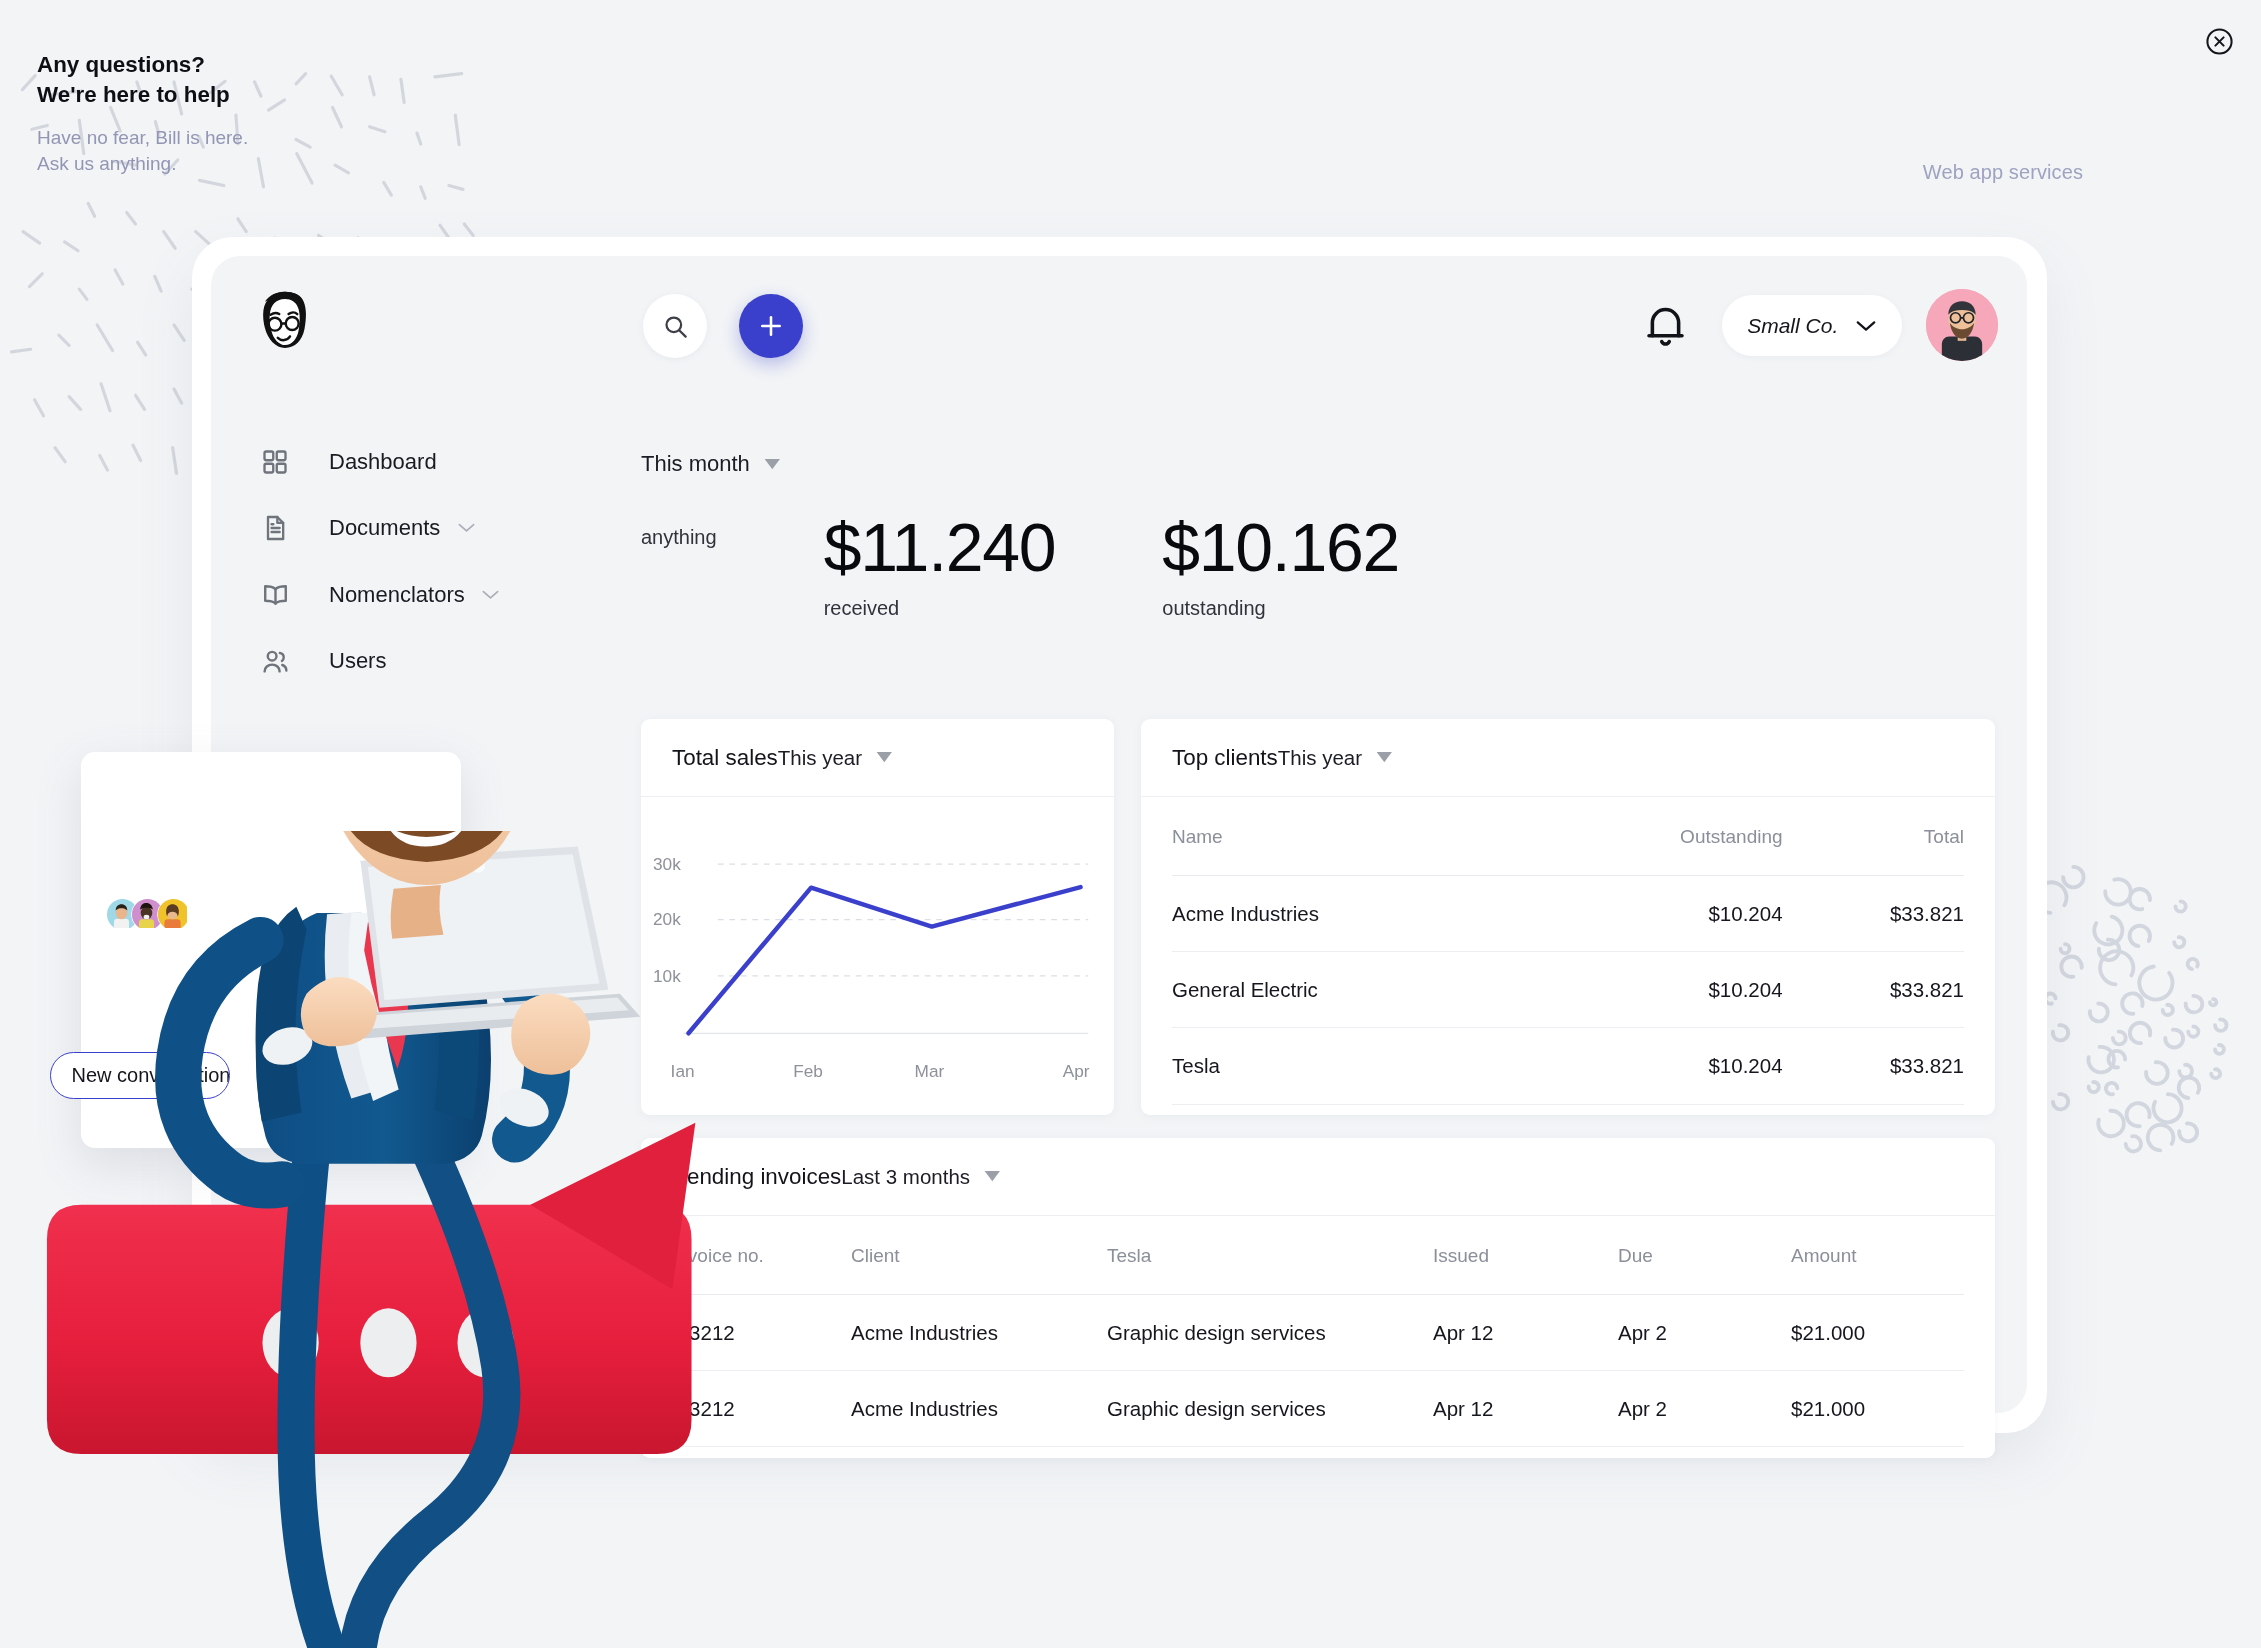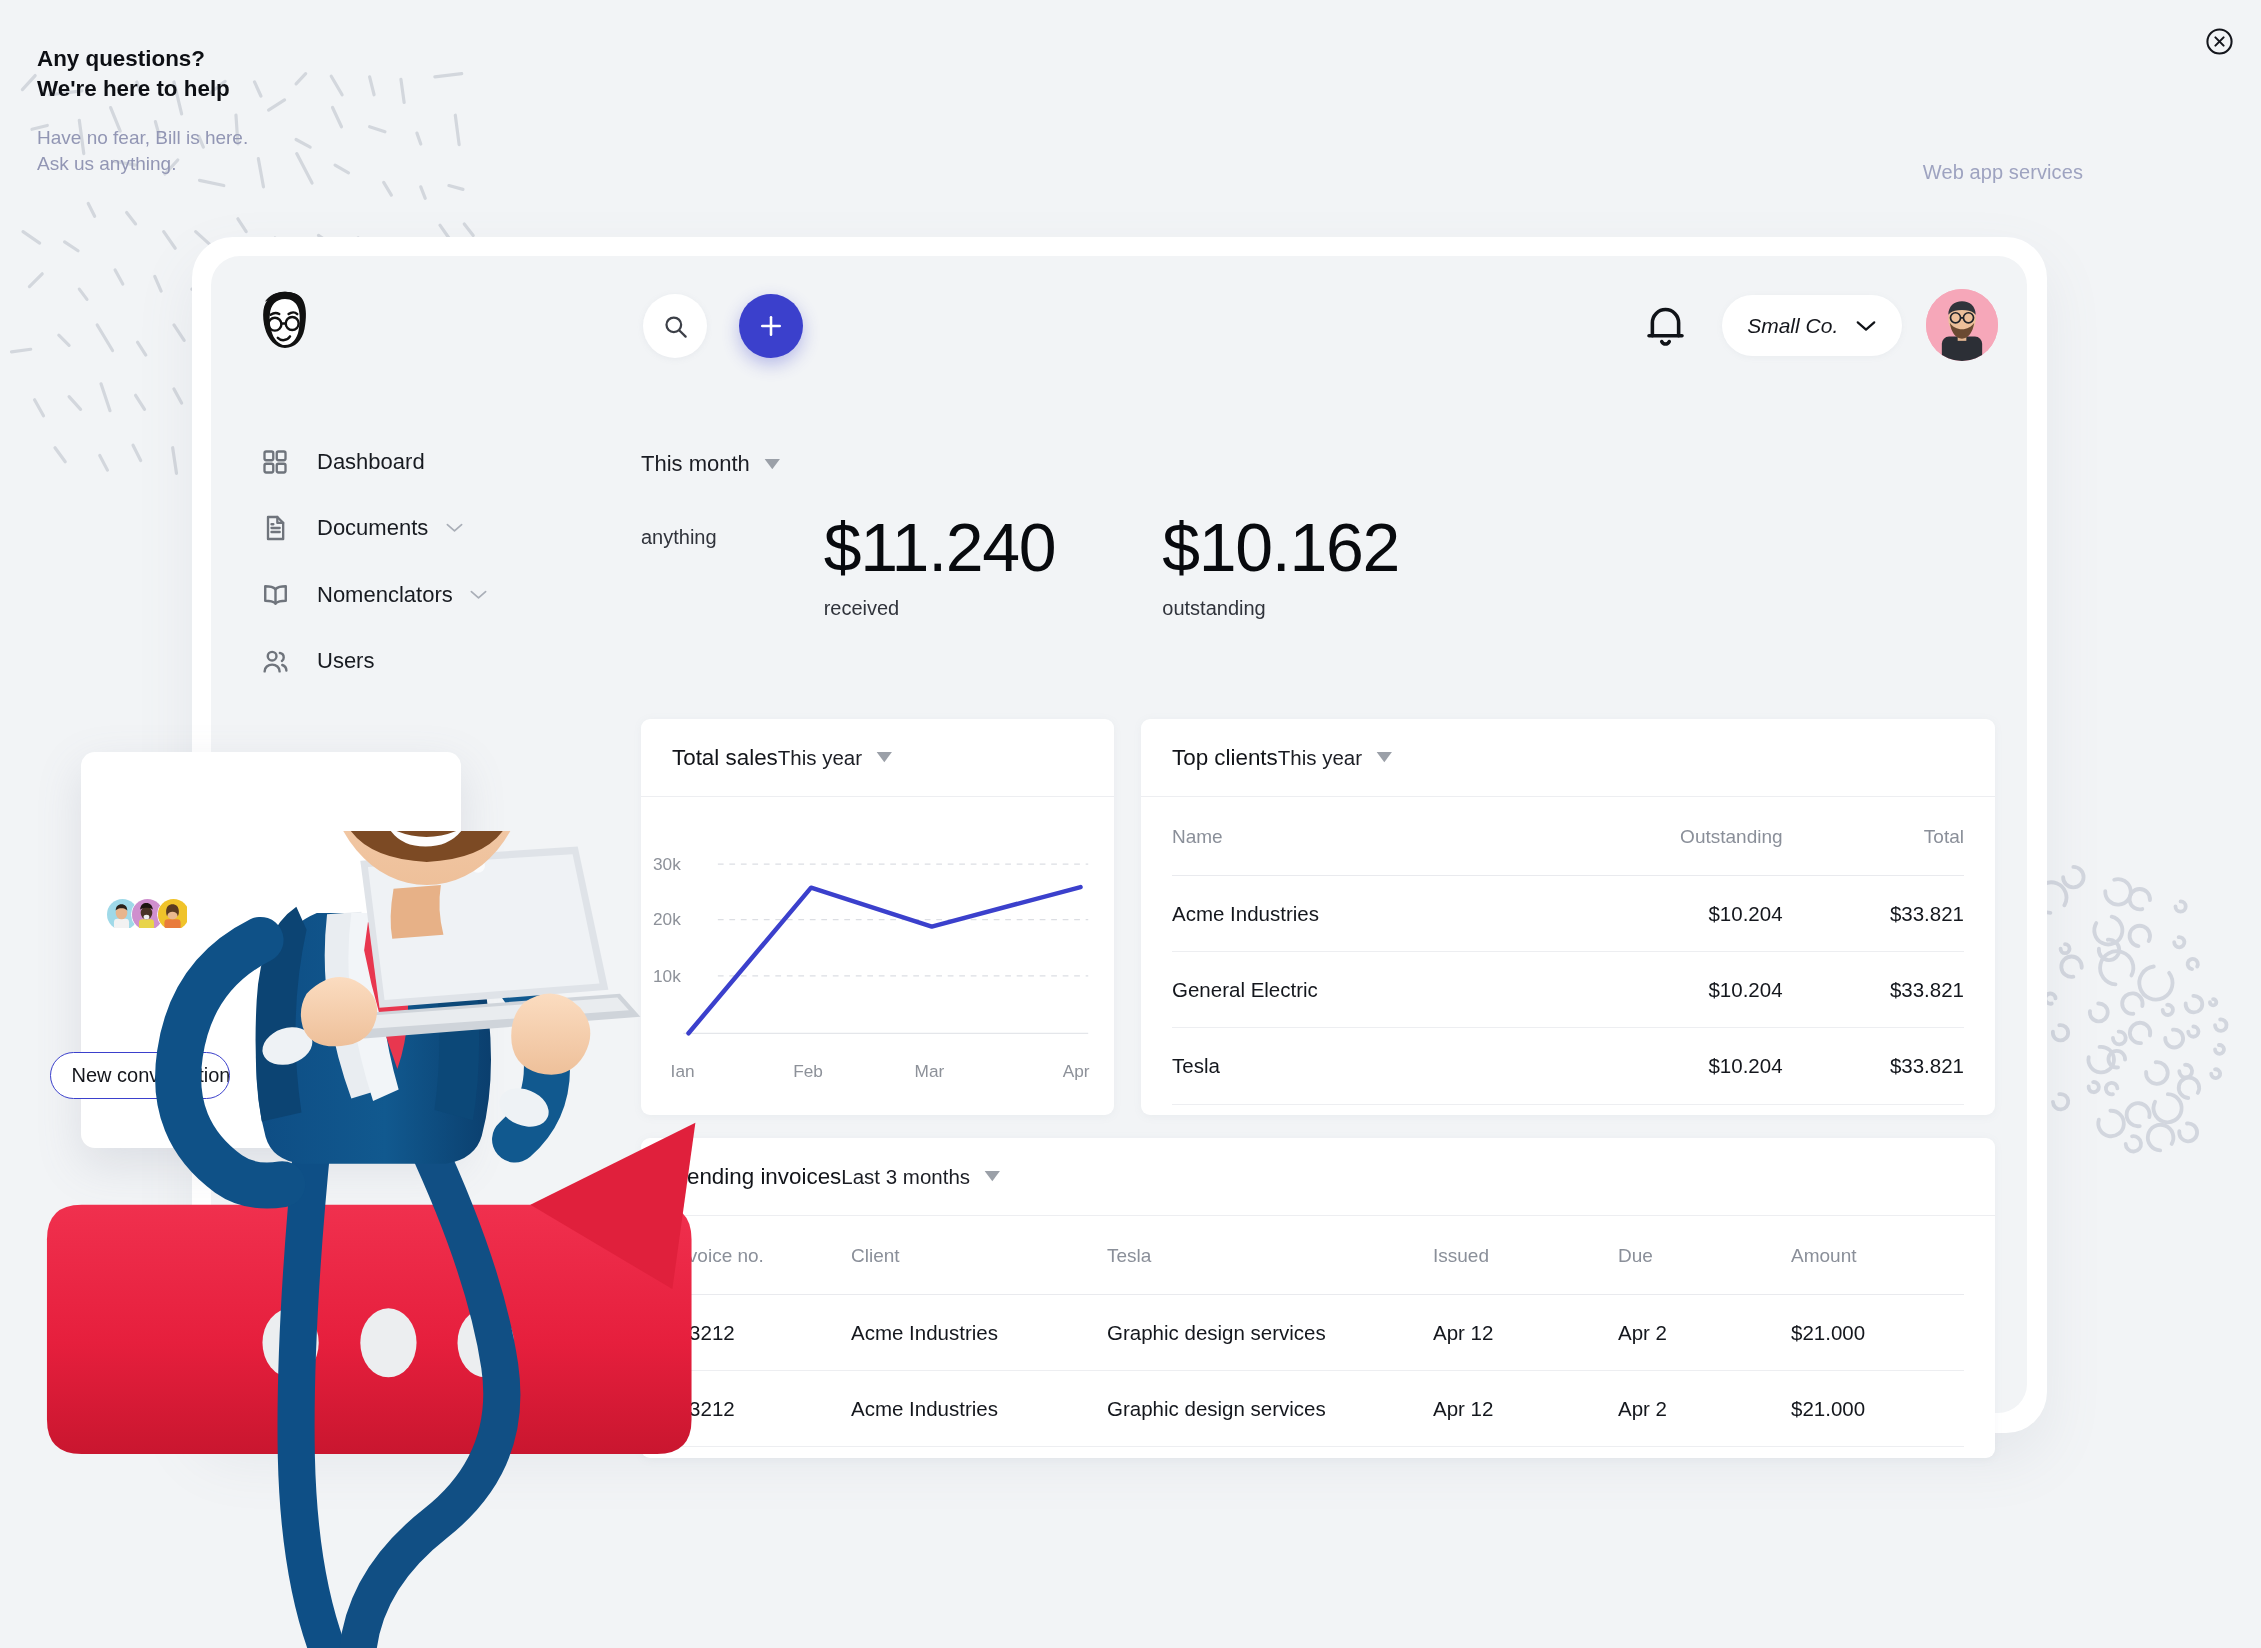--- a/index.html
+++ b/index.html
@@ -82,21 +82,21 @@
   #sidebar { position: absolute; left: 257px; top: 441px; width: 339px; }
   .nav-item {
     display: flex; align-items: center; height: 41px;
     margin-bottom: 25.6px; cursor: pointer;
   }
   .nav-item .nav-icon {
     width: 36px; height: 36px; flex: 0 0 36px;
     display: flex; align-items: center; justify-content: center;
   }
   .nav-item .nav-label {
-    margin-left: 24px; font-size: 22px; color: #181b21; white-space: nowrap;
+    margin-left: 36px; font-size: 22px; color: #181b21; white-space: nowrap;
   }
   .nav-item .nav-chev { margin-left: 16.6px; display: flex; align-items: center; }
 
   
   #period-selector {
     position: absolute; left: 641px; top: 451px;
     display: flex; align-items: center; gap: 14px; cursor: pointer;
   }
   #period-selector .label { font-size: 22px; color: #1b1d24; }
 
@@ -145,21 +145,21 @@
     position: absolute; left: 81px; top: 752px;
     width: 380px; height: 396px; background: #ffffff;
     border-radius: 14px; box-shadow: 0 16.6px 45px rgba(110,120,140,0.17);
     overflow: hidden;
   }
   #chat-close {
     position: absolute; right: 27px; top: 27px;
     width: 29px; height: 29px; cursor: pointer;
   }
   #chat-title {
-    position: absolute; left: 37px; top: 44px;
+    position: absolute; left: 37px; top: 50px;
     font-size: 22.4px; font-weight: bold; color: #0d0f14; line-height: 1.33;
     white-space: pre-line;
   }
   #chat-sub {
     position: absolute; left: 37px; top: 125px;
     font-size: 19px; color: #9296b4; line-height: 1.38; white-space: pre-line;
   }
   .av-group { position: absolute; left: 106px; top: 898px; display: flex; }
   .av {
     width: 33px; height: 33px; border-radius: 50%;

